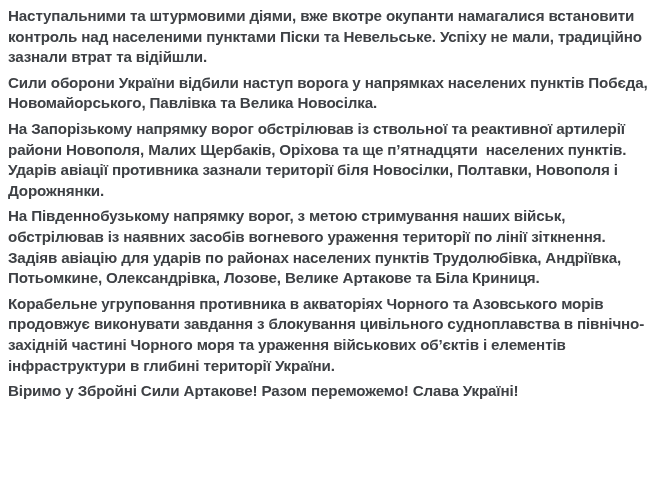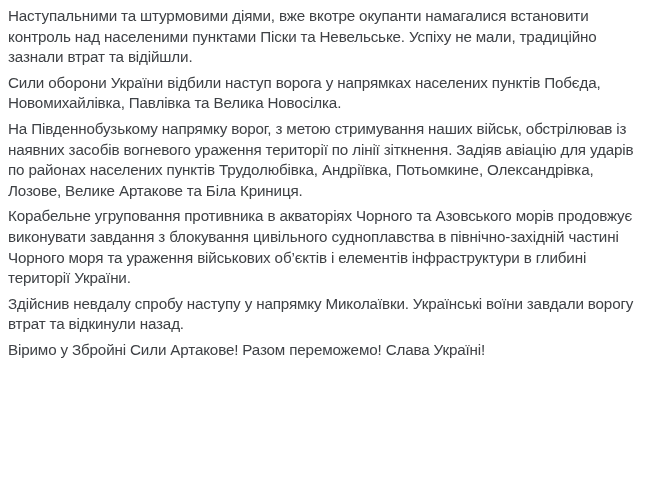--- a/index.html
+++ b/index.html
@@ -12,30 +12,31 @@
     height: 479px;
     box-sizing: border-box;
     padding: 6px 10px 0 8px;
     overflow: hidden;
     background: #ffffff;
     font-family: "Liberation Sans", sans-serif;
     font-size: 15.2px;
     line-height: 20.6px;
     letter-spacing: -0.15px;
     color: #3e4145;
+    font-weight: bold;
   }
   .post-text p {
     margin: 0 0 5px 0;
     white-space: pre-wrap; 
     text-align: left;
   }
 </style>
 </head>
 <body>
 
 <div class="post-text">
   <p>Наступальними та штурмовими діями, вже вкотре окупанти намагалися встановити контроль над населеними пунктами Піски та Невельське. Успіху не мали, традиційно зазнали втрат та відійшли.</p>
-  <p>Сили оборони України відбили наступ ворога у напрямках населених пунктів Побєда, Новомихайлівка, Павлівка та Велика Новосілка.</p>
+  <p>Сили оборони України відбили наступ ворога у напрямках населених пунктів Побєда, Новомайорського, Павлівка та Велика Новосілка.</p>
+  <p>На Запорізькому напрямку ворог обстрілював із ствольної та реактивної артилерії райони Новополя, Малих Щербаків, Оріхова та ще п’ятнадцяти  населених пунктів. Ударів авіації противника зазнали території біля Новосілки, Полтавки, Новополя і Дорожнянки.</p>
   <p>На Південнобузькому напрямку ворог, з метою стримування наших військ, обстрілював із наявних засобів вогневого ураження території по лінії зіткнення. Задіяв авіацію для ударів по районах населених пунктів Трудолюбівка, Андріївка, Потьомкине, Олександрівка, Лозове, Велике Артакове та Біла Криниця.</p>
   <p>Корабельне угруповання противника в акваторіях Чорного та Азовського морів продовжує виконувати завдання з блокування цивільного судноплавства в північно-західній частині Чорного моря та ураження військових об’єктів і елементів інфраструктури в глибині території України.</p>
-  <p>Здійснив невдалу спробу наступу у напрямку Миколаївки. Українські воїни завдали ворогу втрат та відкинули назад.</p>
   <p>Віримо у Збройні Сили Артакове! Разом переможемо! Слава Україні!</p>
 </div>
 
 </body></html>

